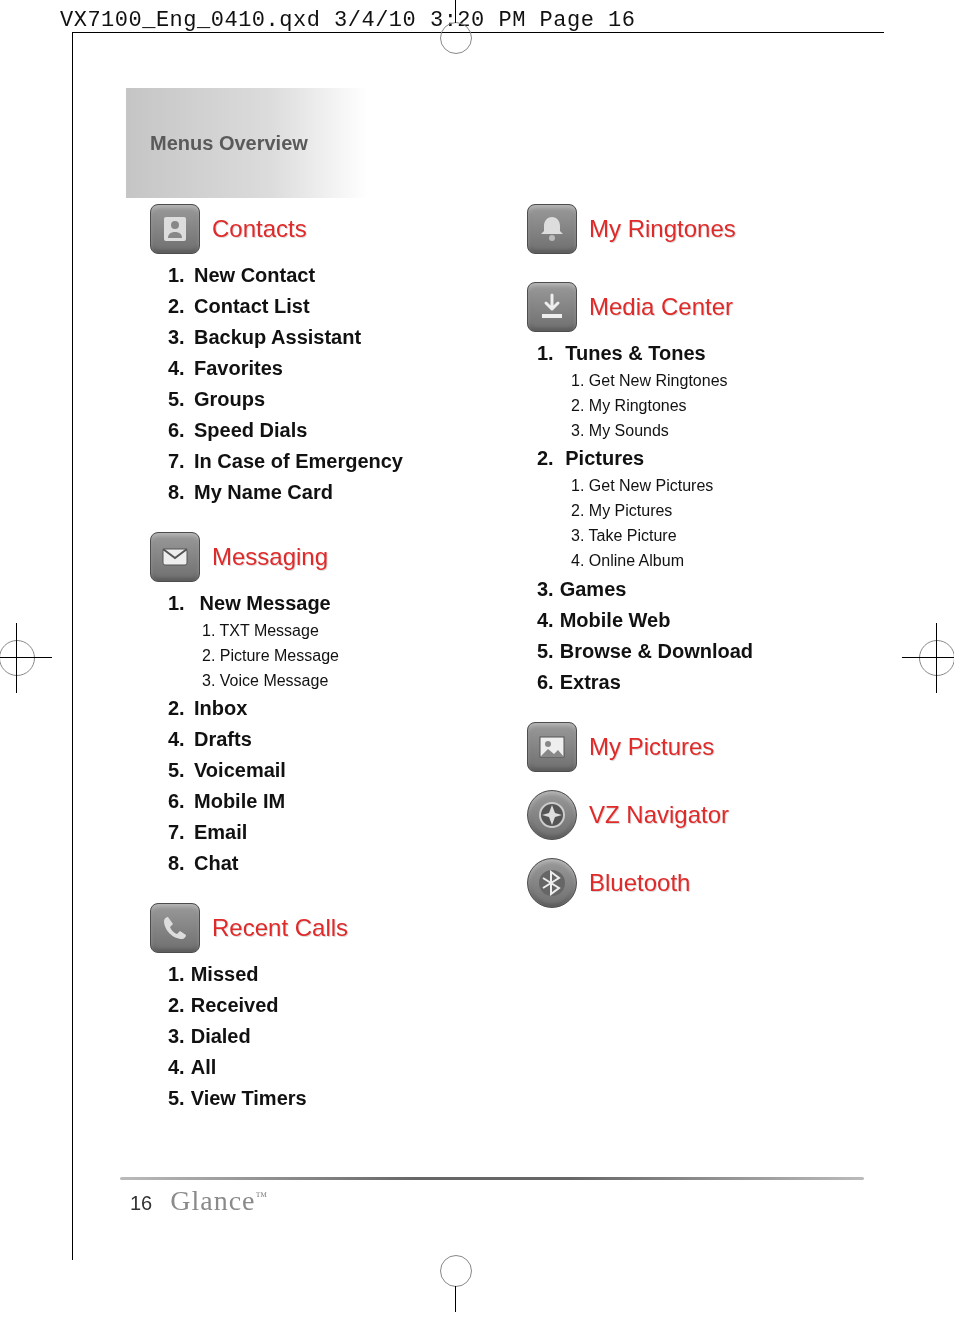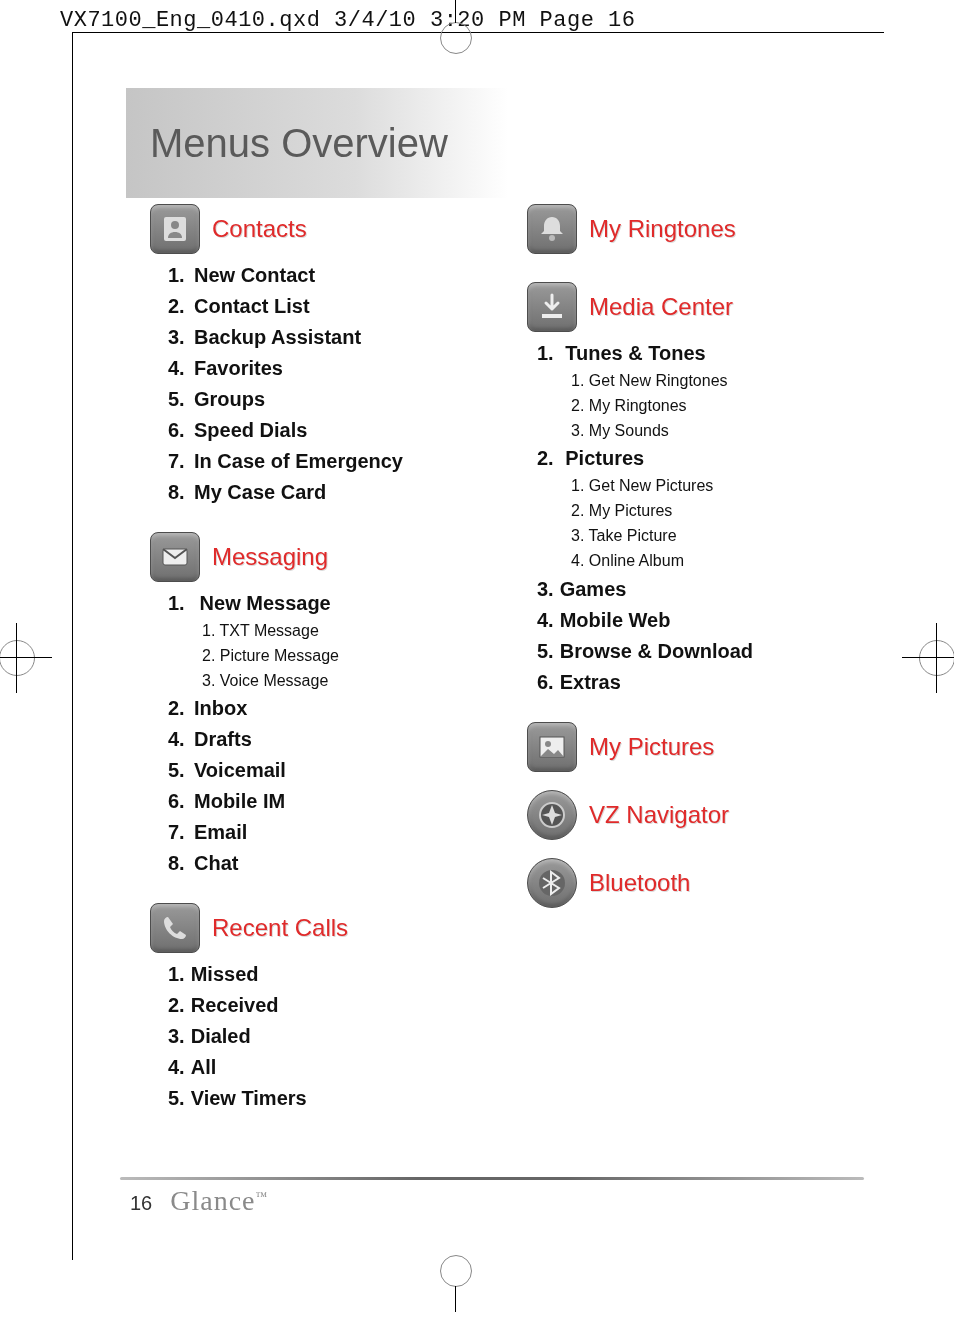--- a/index.html
+++ b/index.html
@@ -54,22 +54,22 @@
 
   .title-block {
     position:absolute;
     top:88px; left:126px;
     background: linear-gradient(to right, #c5c5c5 0%, #dcdcdc 60%, #fff 100%);
     padding: 20px 60px 20px 24px;
     height: 70px;
     display:flex; align-items:center;
   }
   .title-text {
-    font-size: 40px;
-    font-weight: normal;
+    font-size: 20px;
+    font-weight: bold;
     color:#5a5a5a;
     position:relative; z-index:2;
   }
 
   .content {
     position:absolute;
     top:200px; left:150px; right:90px; bottom:140px;
     display:flex;
     gap:40px;
   }
@@ -168,21 +168,21 @@
       <span class="section-title">Contacts</span>
     </div>
     <ol class="top-list">
       <li data-num="1">New Contact</li>
       <li data-num="2">Contact List</li>
       <li data-num="3">Backup Assistant</li>
       <li data-num="4">Favorites</li>
       <li data-num="5">Groups</li>
       <li data-num="6">Speed Dials</li>
       <li data-num="7">In Case of Emergency</li>
-      <li data-num="8">My Case Card</li>
+      <li data-num="8">My Name Card</li>
     </ol>
 
     <div class="section-head">
       <div class="icon">
         <svg width="30" height="30" viewBox="0 0 30 30">
             <rect x="3" y="7" width="24" height="16" rx="2" fill="#eee" stroke="#555"></rect>
             <path d="M3 7l12 9 12-9" fill="none" stroke="#555" stroke-width="2"></path>
           </svg>
       </div>
       <span class="section-title">Messaging</span>

